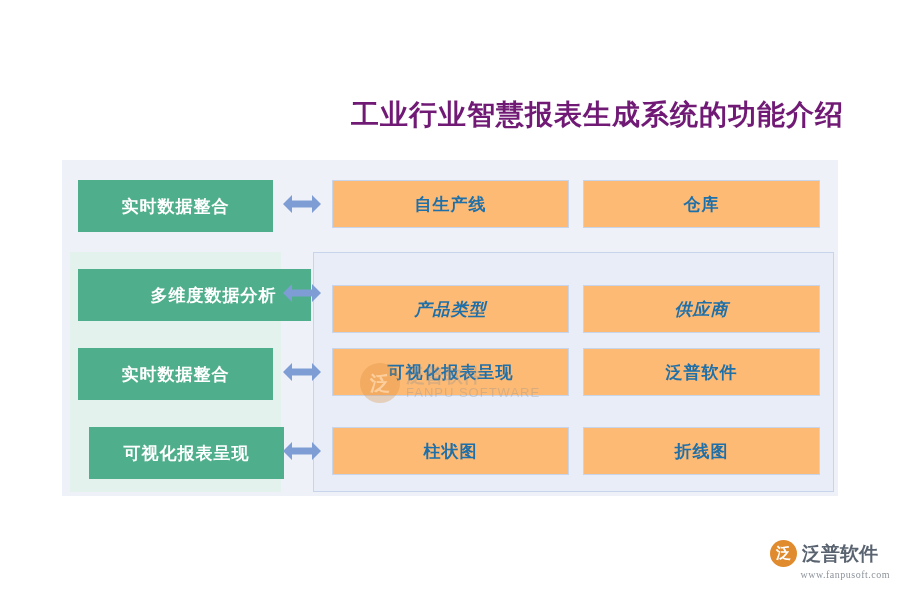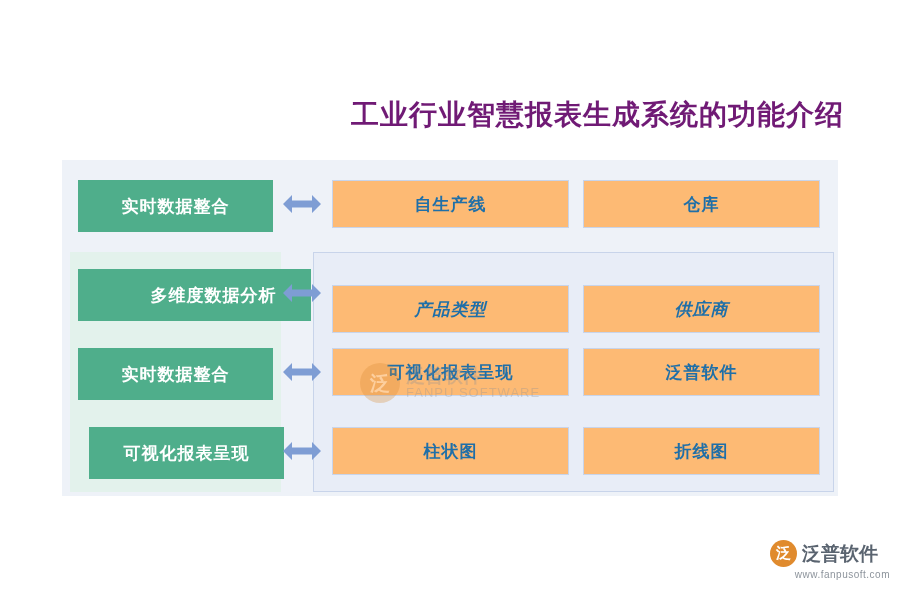--- a/index.html
+++ b/index.html
@@ -195,21 +195,21 @@
     font-weight: bold;
     color: #5a6470;
     font-family: "Liberation Serif", serif;
   }
   .logo-url {
     margin-top: 2px;
     font-size: 10px;
     color: #8d949c;
     letter-spacing: 0.5px;
     text-align: right;
-    font-family: Liberation Sans, sans-serif;
+    font-family: Liberation Serif, serif;
   }
 </style>
 </head>
 <body>
 
 <div class="page">
 
   <div class="title">工业行业智慧报表生成系统的功能介绍</div>
 
   <div class="panel-top"></div>

